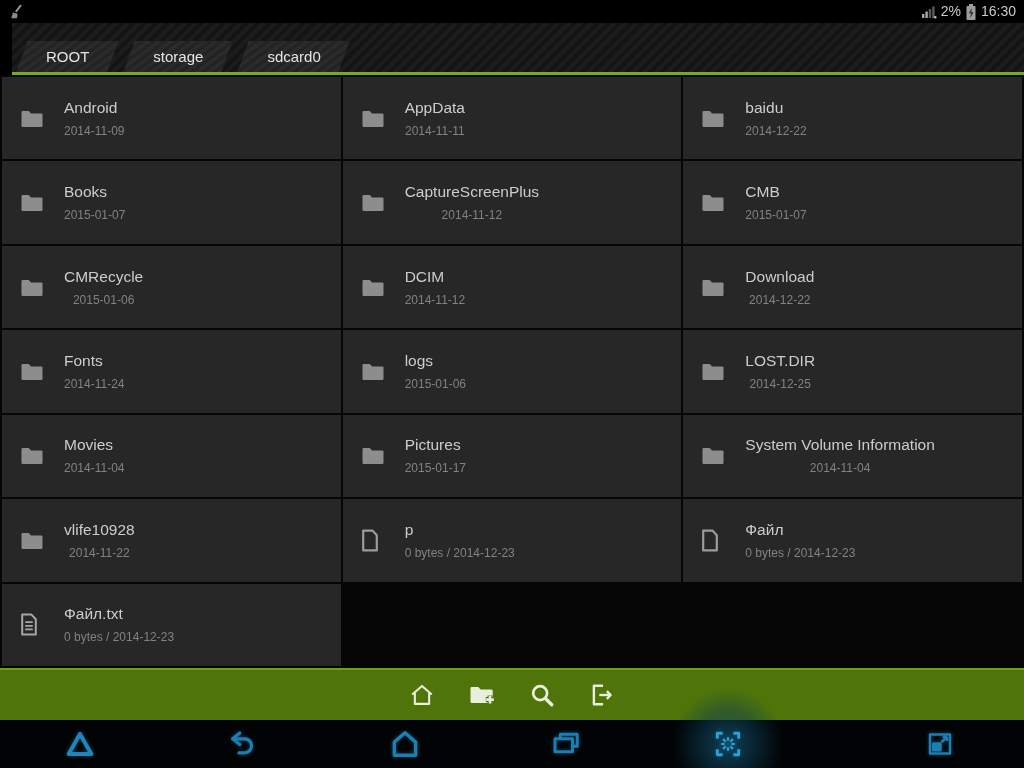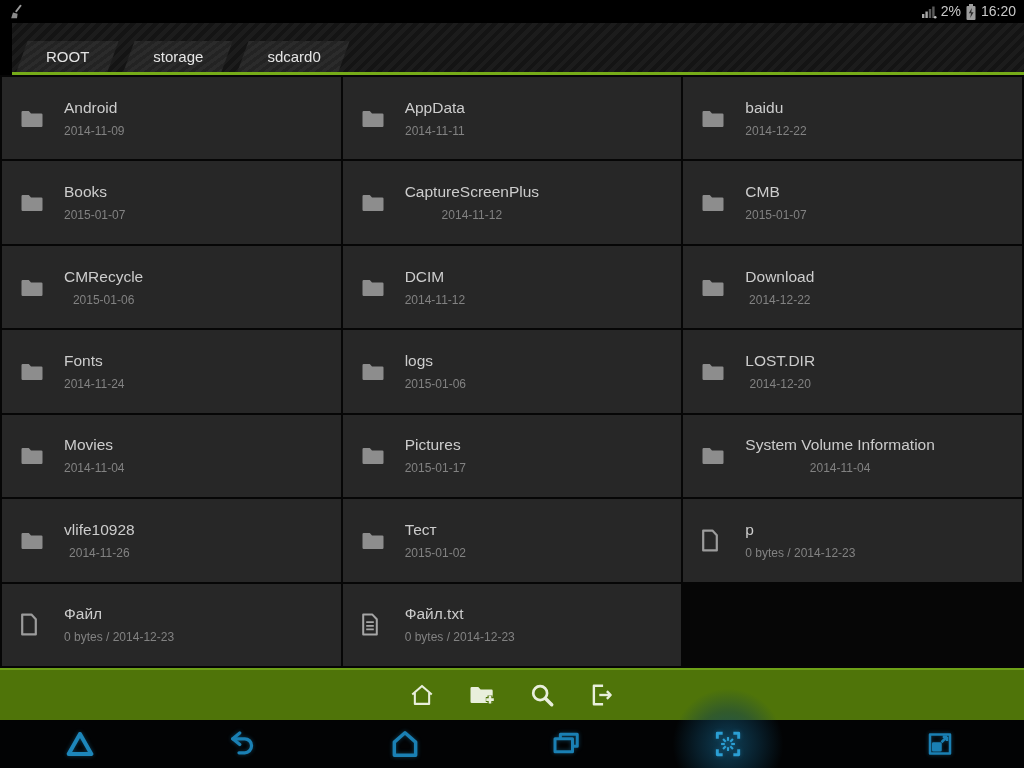--- a/index.html
+++ b/index.html
@@ -104,21 +104,21 @@
           </svg>
       </span>
       <span class="pct">2%</span>
       <span>
         <svg width="12" height="18" viewBox="0 0 12 18">
             <rect x="4" y="1" width="4" height="2" fill="#9d9d9d"></rect>
             <rect x="1.5" y="3" width="9" height="14" rx="1" fill="#9d9d9d"></rect>
             <path d="M6.8 5 L3.8 10.2 h2.2 L5.2 15 L8.6 9.2 H6.3 z" fill="#2c2c2c"></path>
           </svg>
       </span>
-      <span class="clock">16:20</span>
+      <span class="clock">16:30</span>
     </div>
   </div>
 
   <div class="tab-bar">
     <div class="tab">
       <span class="tab-label">ROOT</span>
     </div>
 
     <div class="tab">
       <span class="tab-label">storage</span>
@@ -263,21 +263,21 @@
     </div>
 
     <div class="cell">
       <span class="cell-icon">
     <svg width="24" height="19" viewBox="0 0 24 19">
             <path d="M1.5 3.2 a1.2 1.2 0 0 1 1.2 -1.2 h6.1 l2.2 2.4 h10.3 a1.2 1.2 0 0 1 1.2 1.2 v11.2 a1.2 1.2 0 0 1 -1.2 1.2 H2.7 a1.2 1.2 0 0 1 -1.2 -1.2 z" fill="#8d8d8d"></path>
           </svg>
   </span>
       <span class="cell-text">
         <span class="cell-name">LOST.DIR</span>
-        <span class="cell-info">2014-12-20</span>
+        <span class="cell-info">2014-12-25</span>
       </span>
     </div>
 
     <div class="cell">
       <span class="cell-icon">
     <svg width="24" height="19" viewBox="0 0 24 19">
             <path d="M1.5 3.2 a1.2 1.2 0 0 1 1.2 -1.2 h6.1 l2.2 2.4 h10.3 a1.2 1.2 0 0 1 1.2 1.2 v11.2 a1.2 1.2 0 0 1 -1.2 1.2 H2.7 a1.2 1.2 0 0 1 -1.2 -1.2 z" fill="#8d8d8d"></path>
           </svg>
   </span>
       <span class="cell-text">
@@ -312,35 +312,24 @@
     </div>
 
     <div class="cell">
       <span class="cell-icon">
     <svg width="24" height="19" viewBox="0 0 24 19">
             <path d="M1.5 3.2 a1.2 1.2 0 0 1 1.2 -1.2 h6.1 l2.2 2.4 h10.3 a1.2 1.2 0 0 1 1.2 1.2 v11.2 a1.2 1.2 0 0 1 -1.2 1.2 H2.7 a1.2 1.2 0 0 1 -1.2 -1.2 z" fill="#8d8d8d"></path>
           </svg>
   </span>
       <span class="cell-text">
         <span class="cell-name">vlife10928</span>
-        <span class="cell-info">2014-11-26</span>
-      </span>
-    </div>
-
-    <div class="cell">
-      <span class="cell-icon">
-    <svg width="24" height="19" viewBox="0 0 24 19">
-            <path d="M1.5 3.2 a1.2 1.2 0 0 1 1.2 -1.2 h6.1 l2.2 2.4 h10.3 a1.2 1.2 0 0 1 1.2 1.2 v11.2 a1.2 1.2 0 0 1 -1.2 1.2 H2.7 a1.2 1.2 0 0 1 -1.2 -1.2 z" fill="#8d8d8d"></path>
-          </svg>
-  </span>
-      <span class="cell-text">
-        <span class="cell-name">Тест</span>
-        <span class="cell-info">2015-01-02</span>
-      </span>
-    </div>
+        <span class="cell-info">2014-11-22</span>
+      </span>
+    </div>
+
 
     <div class="cell">
       <span class="cell-icon">
     <svg width="18" height="23" viewBox="0 0 18 23">
             <path d="M2.2 1.6 h9.2 L15.8 6.2 V21.4 H2.2 z" fill="none" stroke="#9c9c9c" stroke-width="2.2" stroke-linejoin="round"></path>
           </svg>
   </span>
       <span class="cell-text">
         <span class="cell-name">p</span>
         <span class="cell-info">0 bytes / 2014-12-23</span>

